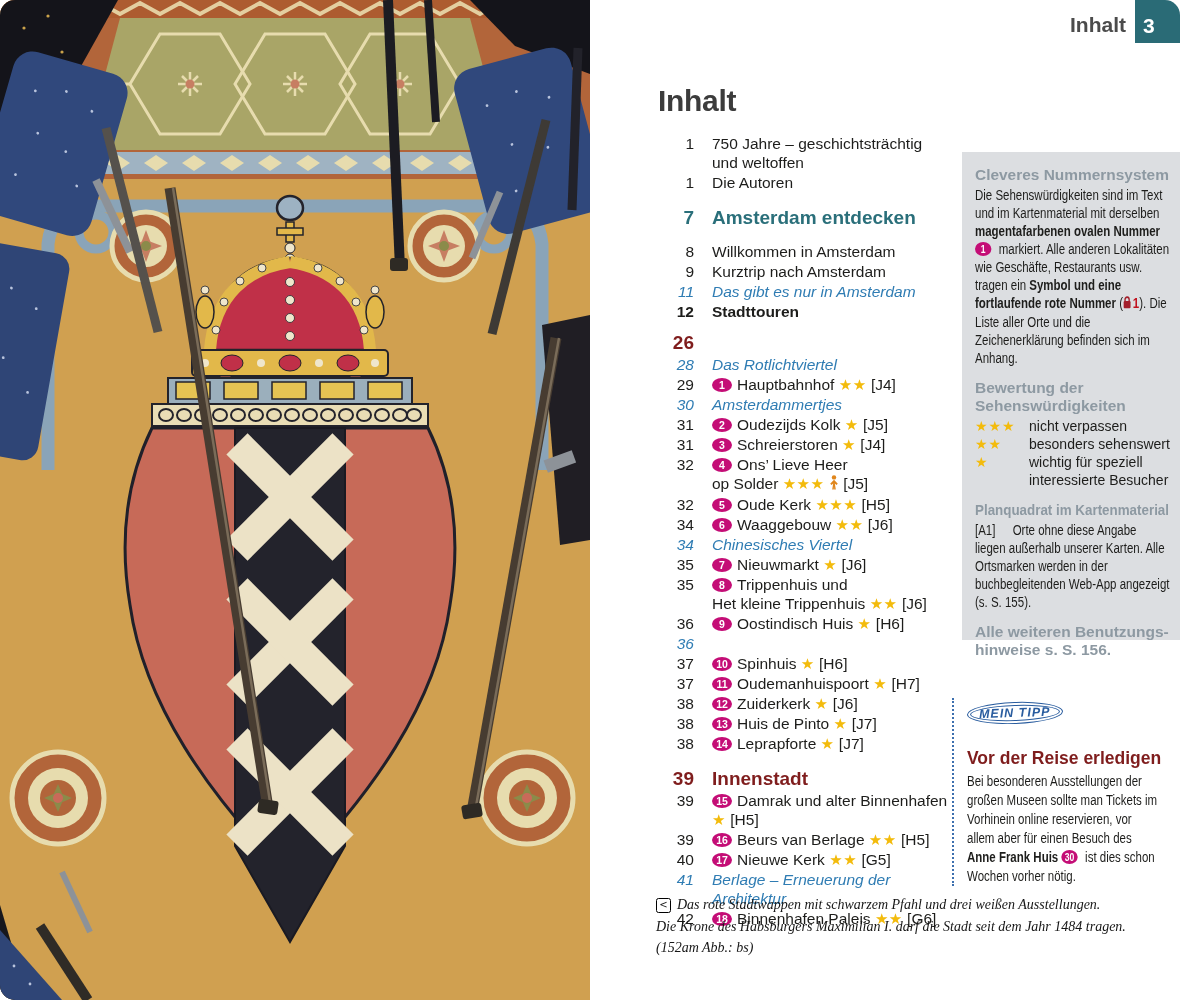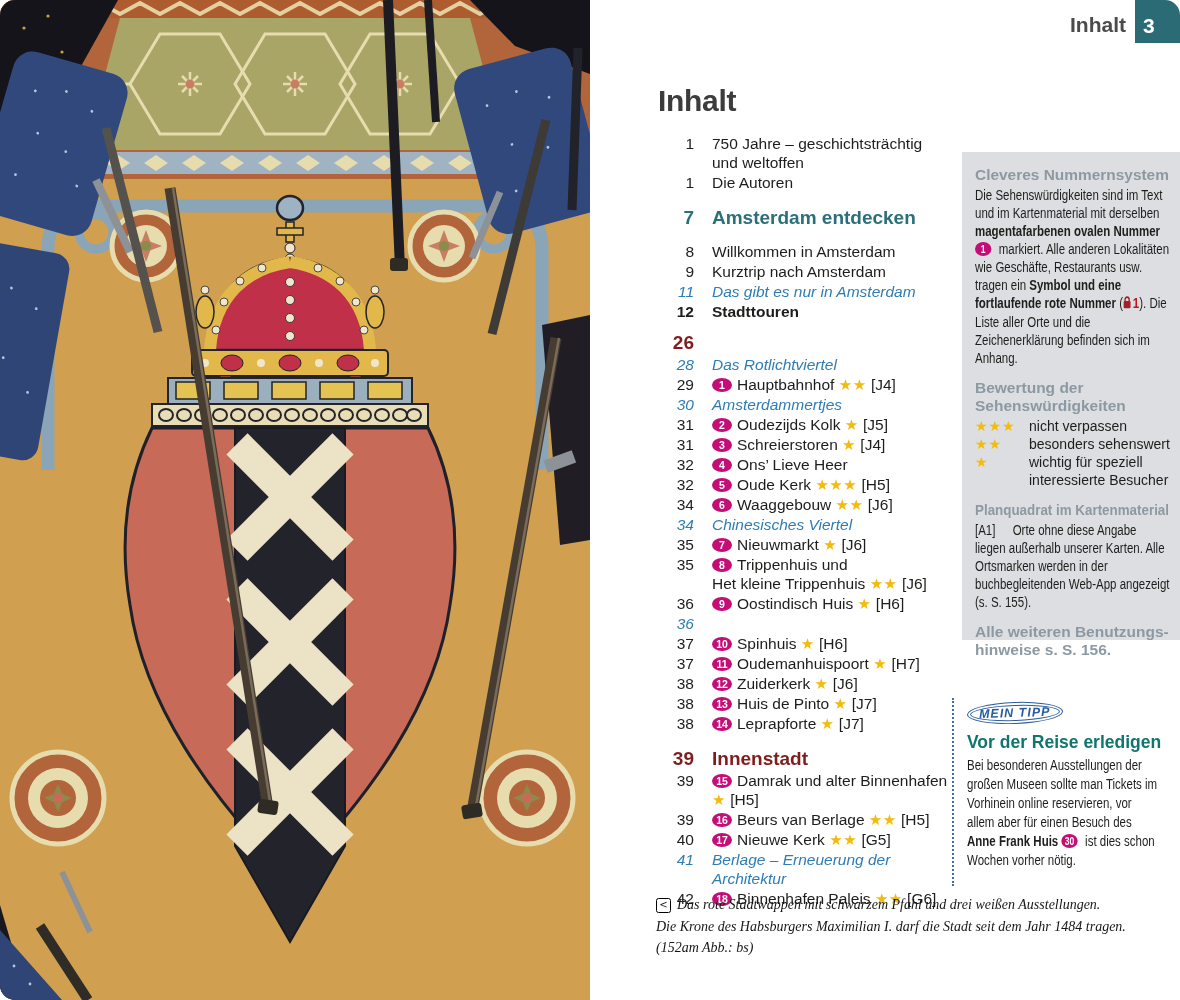--- a/index.html
+++ b/index.html
@@ -43,21 +43,21 @@
            transform-origin:0 0;}
   .rate-row{display:flex;font-size:14px;line-height:18px;color:#1d1d1b;}
   .rate-stars{width:54px;flex:none;color:#f3bb0c;font-size:14px;letter-spacing:1px;}
   
   .tip{position:absolute;left:952px;top:698px;width:228px;border-left:2px dotted #3c6fae;
        padding-left:13px;box-sizing:border-box;min-height:188px;}
   .stamp{display:inline-block;border:1.7px solid #2a5d9f;border-radius:50%;padding:3px 11px;
          position:relative;transform:rotate(-2deg);color:#2a5d9f;font-weight:bold;
          font-style:italic;font-size:12.5px;letter-spacing:1px;margin-top:4px;}
   .stamp::after{content:"";position:absolute;inset:2px;border:1.3px solid #2a5d9f;border-radius:50%;}
-  .tip-head{color:#0f766e;font-weight:bold;font-size:17.5px;margin:8px 0 3px;}
+  .tip-head{color:#7f1d1d;font-weight:bold;font-size:17.5px;margin:24px 0 3px;}
   .tip-body{font-size:14px;line-height:19px;color:#1d1d1b;width:238px;transform:scaleX(0.82);
             transform-origin:0 0;}
   
   .caption{position:absolute;left:656px;top:894px;width:530px;font-family:"Liberation Serif",serif;
            font-style:italic;font-size:14px;line-height:21.5px;color:#161616;}
   .cap-icon{display:inline-block;width:13px;height:13px;border:1.2px solid #000;border-radius:2.5px;
             font-style:normal;font-size:10px;line-height:12px;text-align:center;vertical-align:1px;
             margin-right:6px;font-family:"DejaVu Sans",sans-serif;}
 </style>
 </head>
@@ -378,20 +378,24 @@
       <div class="toc-row style-sight">
         <div class="toc-page">31</div>
         <div class="toc-body">
           <div class="toc-line"><span class="badge">3</span><span class="tx">Schreierstoren </span><span class="stars">★</span><span class="tx"> [J4]</span></div>
         </div>
       </div>
       <div class="toc-row style-sight">
         <div class="toc-page">32</div>
         <div class="toc-body">
           <div class="toc-line"><span class="badge">4</span><span class="tx">Ons’ Lieve Heer</span></div>
+          <div class="toc-line"><span class="tx">op Solder </span><span class="stars">★★★</span><span class="tx"> </span><span class="person"><svg width="10" height="15" viewBox="0 0 10 15" xmlns="http://www.w3.org/2000/svg">
+                <circle cx="5" cy="2.4" r="2.2" fill="#e0861c"></circle>
+                <path d="M5 4.8 L8.8 8.8 L7.4 10 L5.8 8.4 L6.8 14.4 L5.2 14.4 L5 11 L4.8 14.4 L3.2 14.4 L4.2 8.4 L2.6 10 L1.2 8.8 Z" fill="#e0861c"></path>
+              </svg></span><span class="tx"> [J5]</span></div>
         </div>
       </div>
       <div class="toc-row style-sight">
         <div class="toc-page">32</div>
         <div class="toc-body">
           <div class="toc-line"><span class="badge">5</span><span class="tx">Oude Kerk </span><span class="stars">★★★</span><span class="tx"> [H5]</span></div>
         </div>
       </div>
       <div class="toc-row style-sight">
         <div class="toc-page">34</div>

